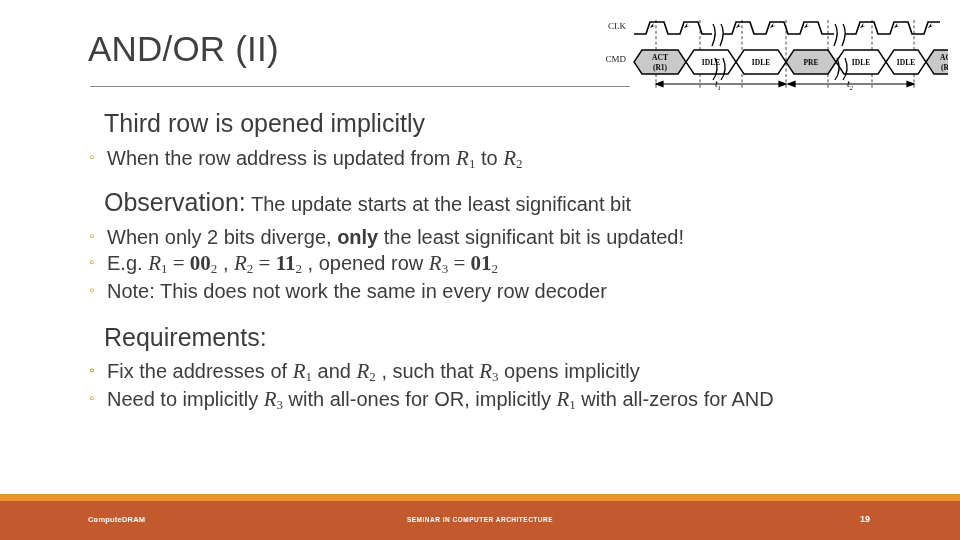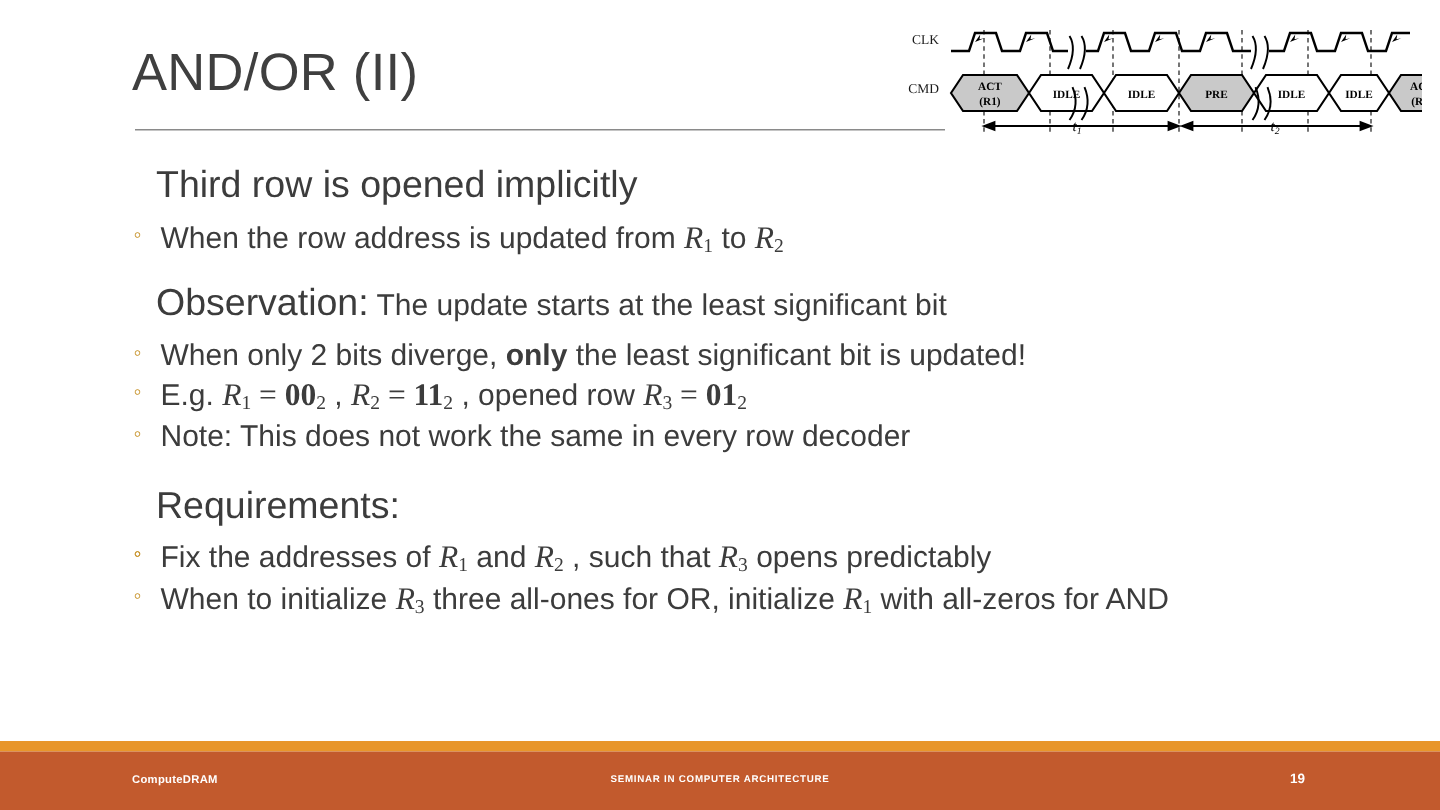--- a/index.html
+++ b/index.html
@@ -276,25 +276,25 @@
   <div class="gap-lg"></div>
 
   <div class="head-line">Requirements:</div>
   <div class="gap-sm"></div>
 
   <div class="bullet-line">
     <span class="bullet-mark">◦</span>
   </div>
 
   <div class="bullet-line">
-    <span class="bullet-mark">◦</span><span>Fix the addresses of </span><span class="mv"><span>R</span><sub>1</sub></span><span> and </span><span class="mv"><span>R</span><sub>2</sub></span><span> , such that </span><span class="mv"><span>R</span><sub>3</sub></span><span> opens predictably</span>
-  </div>
-
-  <div class="bullet-line">
-    <span class="bullet-mark">◦</span><span>When to initialize </span><span class="mv"><span>R</span><sub>3</sub></span><span> three all-ones for OR, initialize </span><span class="mv"><span>R</span><sub>1</sub></span><span> with all-zeros for AND</span>
+    <span class="bullet-mark">◦</span><span>Fix the addresses of </span><span class="mv"><span>R</span><sub>1</sub></span><span> and </span><span class="mv"><span>R</span><sub>2</sub></span><span> , such that </span><span class="mv"><span>R</span><sub>3</sub></span><span> opens implicitly</span>
+  </div>
+
+  <div class="bullet-line">
+    <span class="bullet-mark">◦</span><span>Need to implicitly </span><span class="mv"><span>R</span><sub>3</sub></span><span> with all-ones for OR, implicitly </span><span class="mv"><span>R</span><sub>1</sub></span><span> with all-zeros for AND</span>
   </div>
 
 </div>
 
 <div id="footer-accent"></div>
 <div id="footer-bar"></div>
 <div id="footer-left">ComputeDRAM</div>
 <div id="footer-center">SEMINAR IN COMPUTER ARCHITECTURE</div>
 <div id="footer-page">19</div>
 

